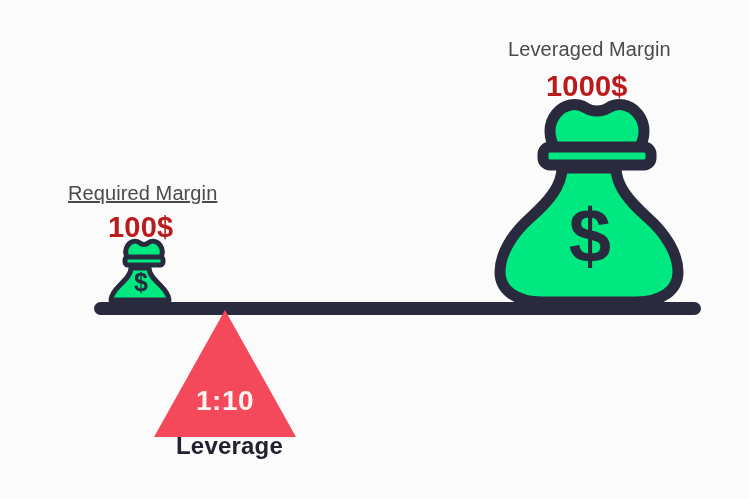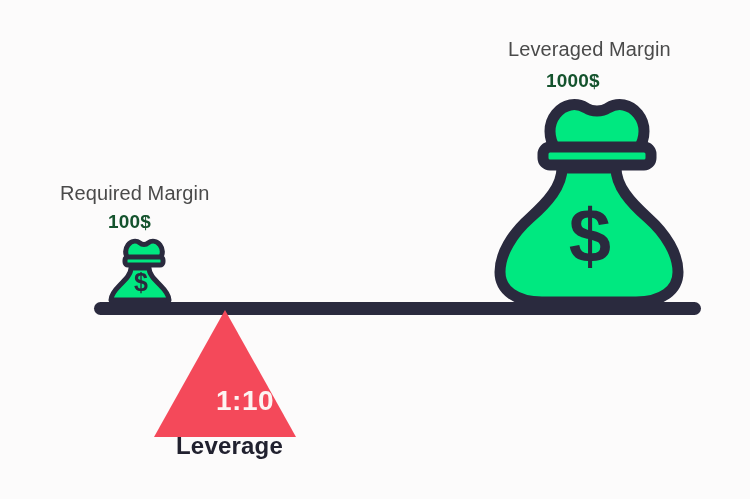--- a/index.html
+++ b/index.html
@@ -29,43 +29,43 @@
     white-space: nowrap;
     pointer-events: none;
   }
   .caption {
     color: #4a4a4a;
     font-size: 20px;
     font-weight: 400;
     letter-spacing: 0.1px;
   }
   .amount {
-    color: #14532d;
-    font-size: 19px;
+    color: #b91c1c;
+    font-size: 29px;
     font-weight: 700;
     letter-spacing: 0.2px;
   }
   .ratio {
     color: #fdf4f2;
     font-size: 28px;
     font-weight: 700;
     letter-spacing: 0.5px;
   }
   .leverage-caption {
     color: #21212f;
     font-size: 24px;
     font-weight: 700;
     letter-spacing: 0.2px;
   }
   
   #lev-value-caption { left: 508px; top: 38px; }
   #lev-value-amount  { left: 546px; top: 70px; }
-  #req-margin-caption { left: 60px;  top: 182px; }
+  #req-margin-caption { left: 68px;  top: 182px; text-decoration: underline; }
   #req-margin-amount  { left: 108px; top: 211px; }
-  #ratio-label { left: 196px; top: 385px; margin-left: 20px; }
+  #ratio-label { left: 196px; top: 385px; }
   #leverage-caption { left: 176px; top: 432px; }
 </style>
 </head>
 <body>
 
 <div id="scene">
 
   <svg width="750" height="499" viewBox="0 0 750 499" xmlns="http://www.w3.org/2000/svg">
 
     <g>

